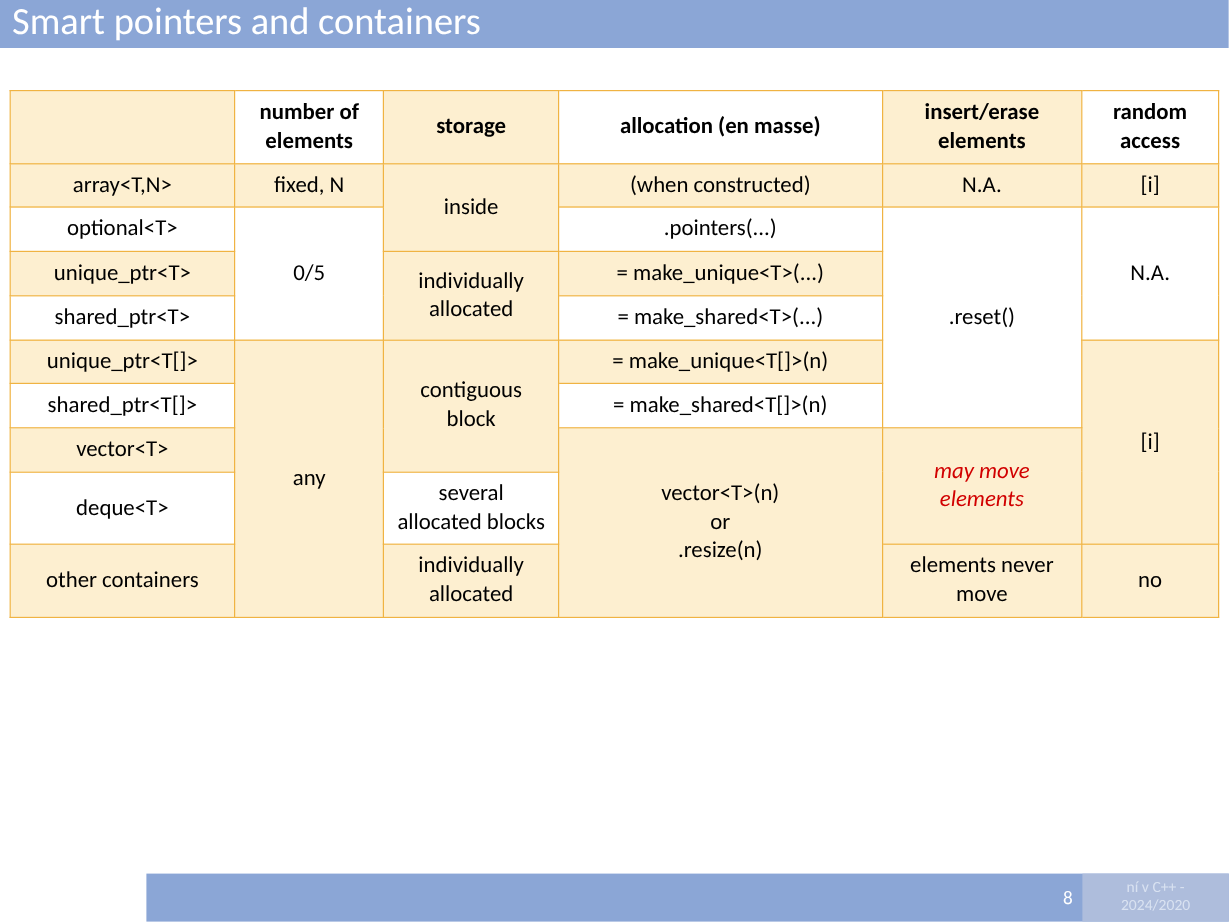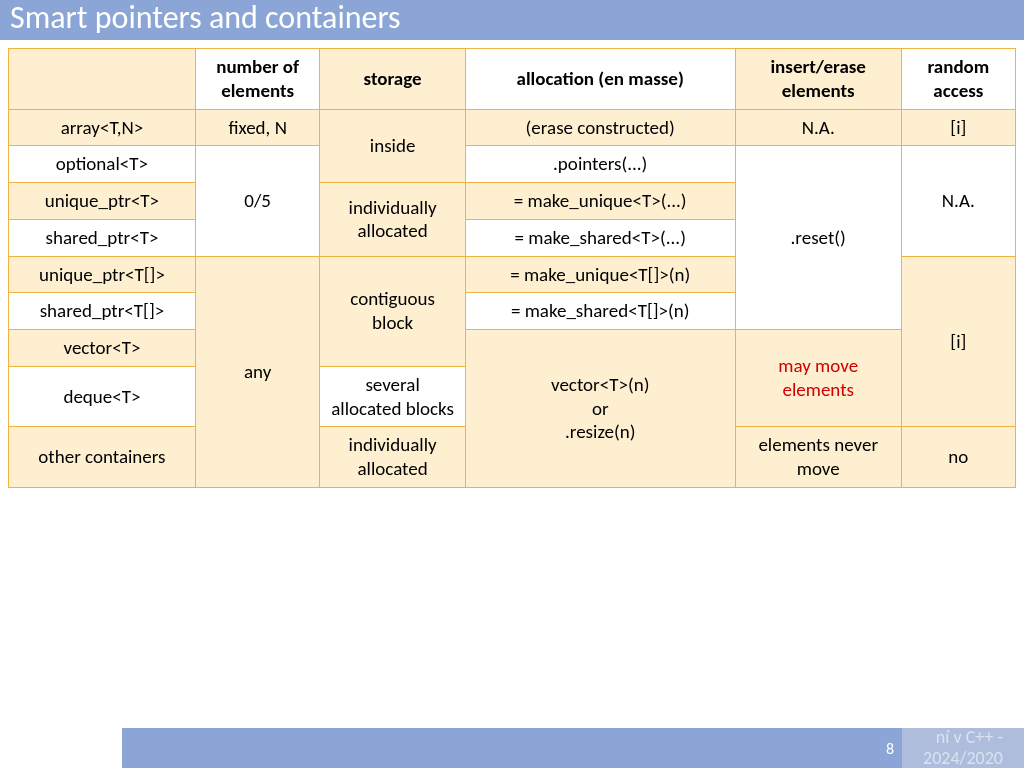--- a/index.html
+++ b/index.html
@@ -14,20 +14,21 @@
   .titlebar {
     background: #8ba6d6;
     color: #fff;
     font-size: 32px;
     padding: 4px 10px;
     height: 32px;
     line-height: 28px;
   }
   .content {
     padding: 8px;
+    margin-top: 27px;
   }
   table {
     border-collapse: collapse;
     width: 100%;
     table-layout: fixed;
   }
   col.c0 { width: 180px; }
   col.c1 { width: 120px; }
   col.c2 { width: 140px; }
   col.c3 { width: 260px; }
@@ -39,21 +40,21 @@
     padding: 6px 8px;
     font-size: 19px;
     color: #000;
     text-align: center;
     vertical-align: middle;
     line-height: 1.25;
   }
   td.left { text-align: center; }
   .shade { background: #fdefd0; }
   thead td { font-weight: bold; background: #fff; }
-  .red { color: #d10000; }
+  .red { color: #d10000; font-style: italic; }
   .footer {
     position: absolute;
     bottom: 0;
     left: 0;
     right: 0;
     height: 40px;
   }
   .footbar {
     position: absolute;
     right: 0;
@@ -81,22 +82,22 @@
     right: 130px;
     bottom: 0;
     height: 40px;
     display: flex;
     align-items: center;
     color: #fff;
     font-size: 16px;
   }
   .footnote {
     color: #d9e2f1;
-    font-size: 18px;
-    text-align: right;
+    font-size: 13px;
+    text-align: center;
     line-height: 1.15;
   }
 </style>
 </head>
 <body>
 
 <div class="titlebar">
   <span>Smart pointers and containers</span>
 </div>
 
@@ -119,21 +120,21 @@
       <td class="shade">insert/erase elements</td>
       <td>random access</td>
     </tr>
   </thead>
   <tbody>
 
     <tr>
       <td class="left shade">array&lt;T,N&gt;</td>
       <td class="shade">fixed, N</td>
       <td class="shade" rowspan="2">inside</td>
-      <td class="shade">(erase constructed)</td>
+      <td class="shade">(when constructed)</td>
       <td class="shade">N.A.</td>
       <td class="shade">[i]</td>
     </tr>
 
     <tr>
       <td class="left">optional&lt;T&gt;</td>
       <td rowspan="3">0/5</td>
       <td>.pointers(...)</td>
       <td rowspan="5">.reset()</td>
       <td rowspan="3">N.A.</td>

